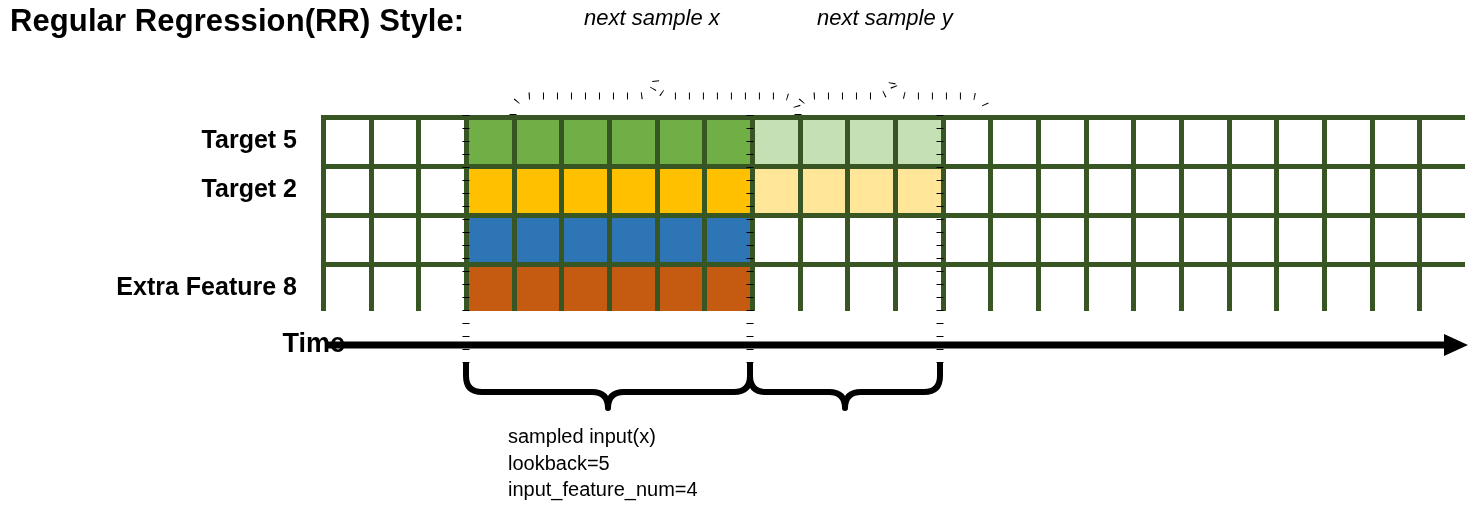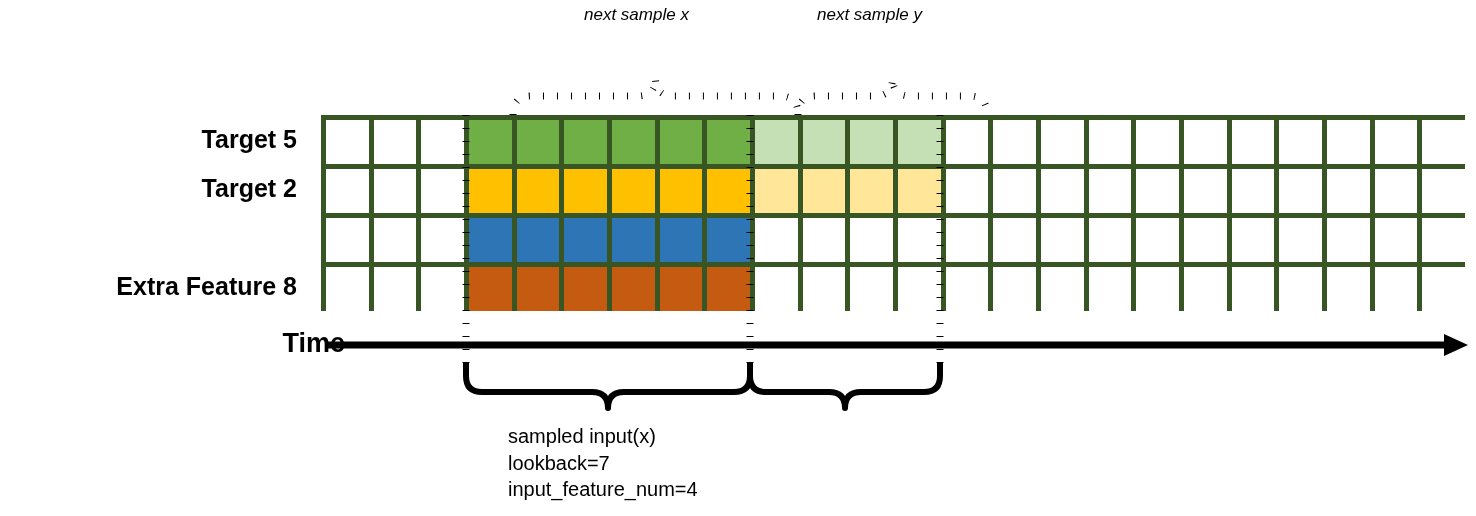--- a/index.html
+++ b/index.html
@@ -25,50 +25,51 @@
     line-height:1;
   }
   #labelcol{position:absolute;left:0;top:115px;width:311px;height:196px;}
 
   .timelabel{
     position:absolute;left:0;width:311px;text-align:right;
     top:328px;font-size:27px;font-weight:700;color:#000;padding-left:34px;
   }
 
   .brace-cap{
-    position:absolute;font-size:17px;font-style:italic;color:#000;
+    position:absolute;font-size:22px;font-style:italic;color:#000;
     white-space:nowrap;font-weight:400;
   }
 
   .note{
     position:absolute;font-size:20px;color:#000;font-weight:400;
     white-space:pre;line-height:1.33;
   }
 
   .cell{position:absolute;}
 </style>
 </head>
 <body>
 
 <div id="stage">
 
+  <div class="title">Regular Regression(RR) Style:</div>
 
   <div id="labelcol">
       <div class="rowlabel" style="top: 11.5px; right: 14px;">Target 5</div>
       <div class="rowlabel" style="top: 60.5px; right: 14px;">Target 2</div>
       <div class="rowlabel" style="top: 158.5px; right: 14px;">Extra Feature 8</div>
     </div>
 
   <div class="timelabel">Time</div>
 
   <div class="brace-cap" id="cap0" style="left:584px;top:5px;">next sample x</div>
   <div class="brace-cap" id="cap1" style="left:817px;top:5px;">next sample y</div>
 
   <div class="note" id="note0" style="left:508px;top:423px;">sampled input(x)
-lookback=7
+lookback=5
 input_feature_num=4</div>
 
   <div id="gridhost">
       <div class="cell" style="left: 321px; top: 115px; width: 1144px; height: 196px; background: rgb(55, 86, 35);"></div>
       <div class="cell" style="left: 326px; top: 120px; width: 42.6667px; height: 44px; background: rgb(255, 255, 255);"></div>
       <div class="cell" style="left: 373.667px; top: 120px; width: 42.6667px; height: 44px; background: rgb(255, 255, 255);"></div>
       <div class="cell" style="left: 421.333px; top: 120px; width: 42.6667px; height: 44px; background: rgb(255, 255, 255);"></div>
       <div class="cell" style="left: 469px; top: 120px; width: 42.6667px; height: 44px; background: rgb(111, 175, 70);"></div>
       <div class="cell" style="left: 516.667px; top: 120px; width: 42.6667px; height: 44px; background: rgb(111, 175, 70);"></div>
       <div class="cell" style="left: 564.333px; top: 120px; width: 42.6667px; height: 44px; background: rgb(111, 175, 70);"></div>

